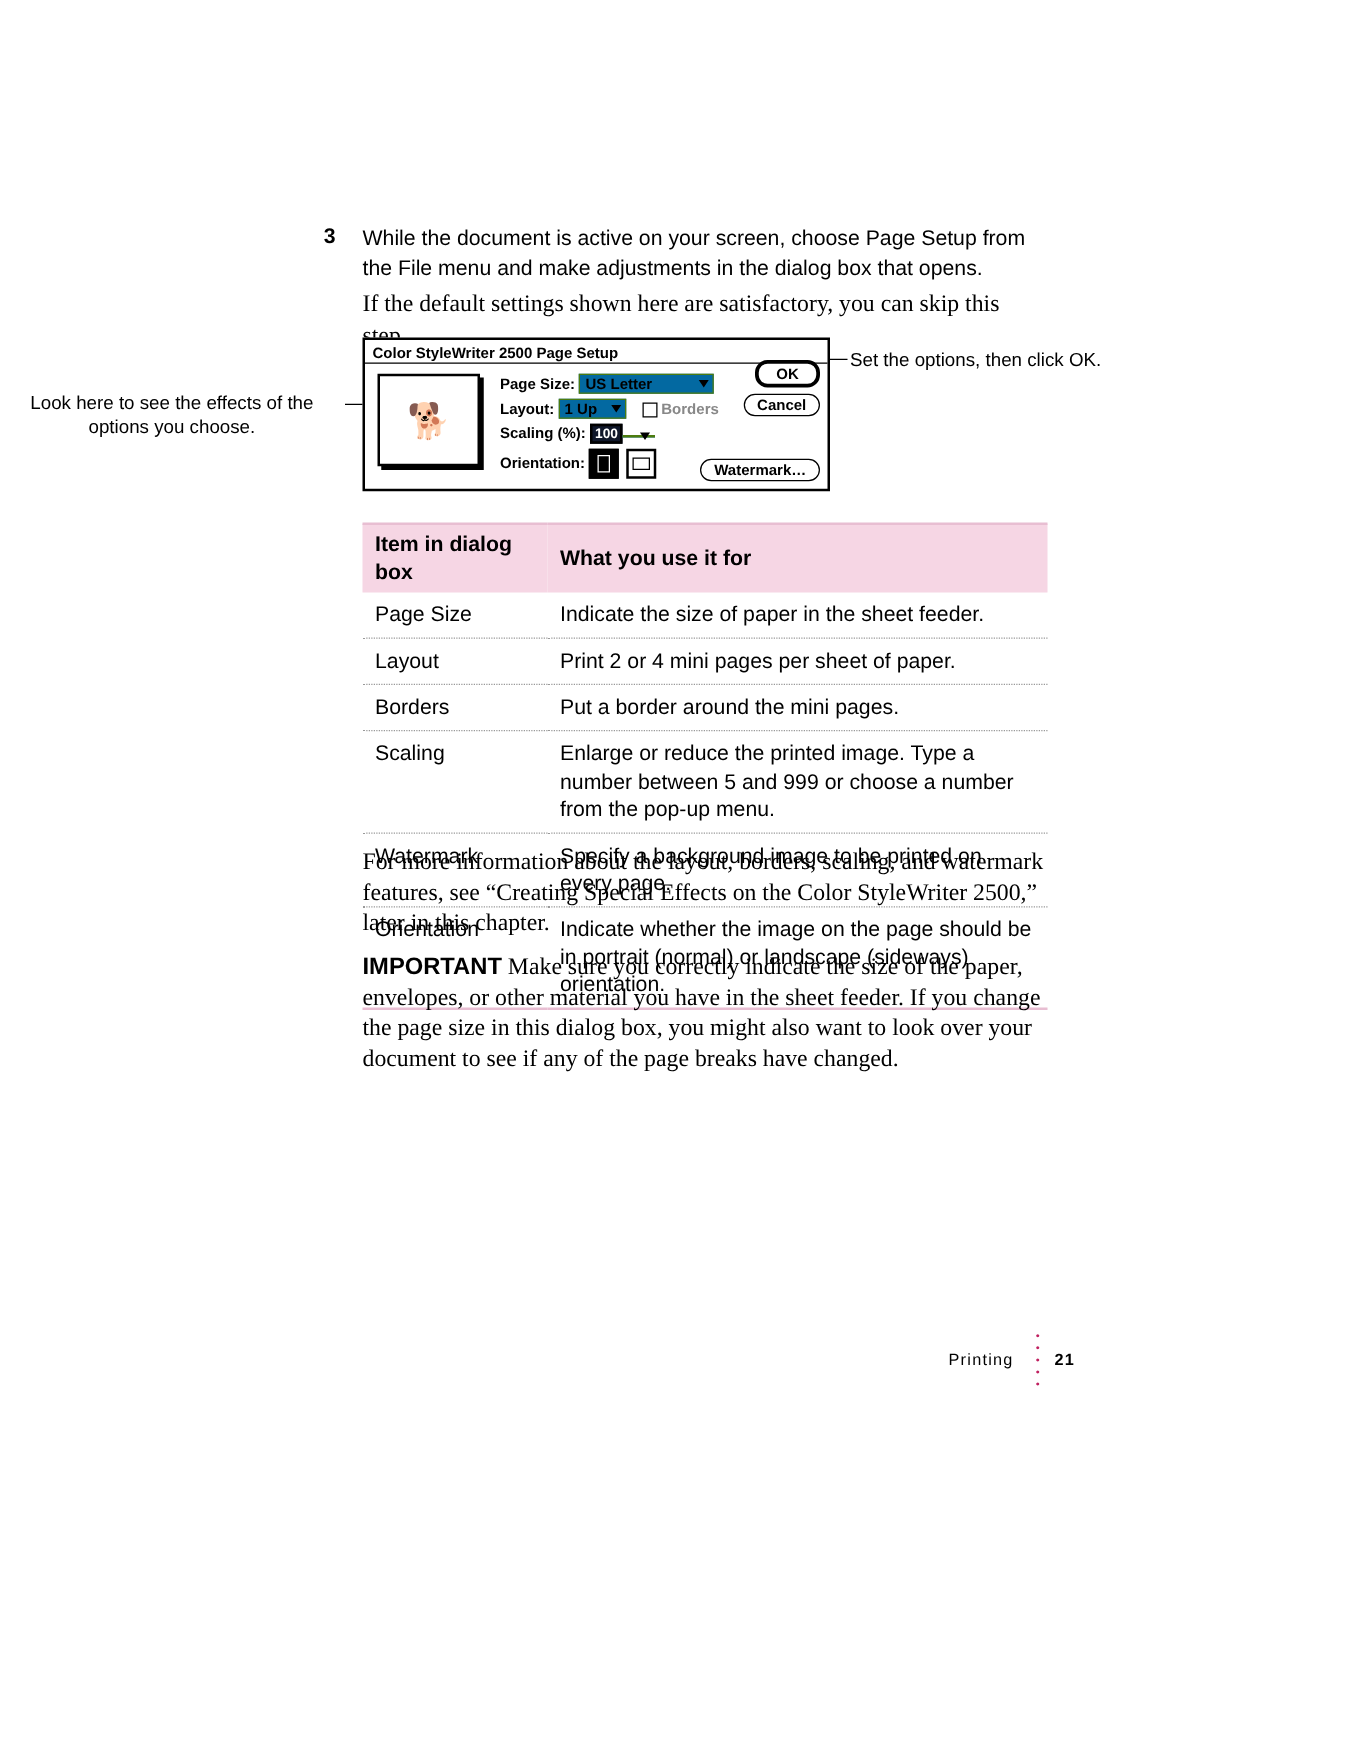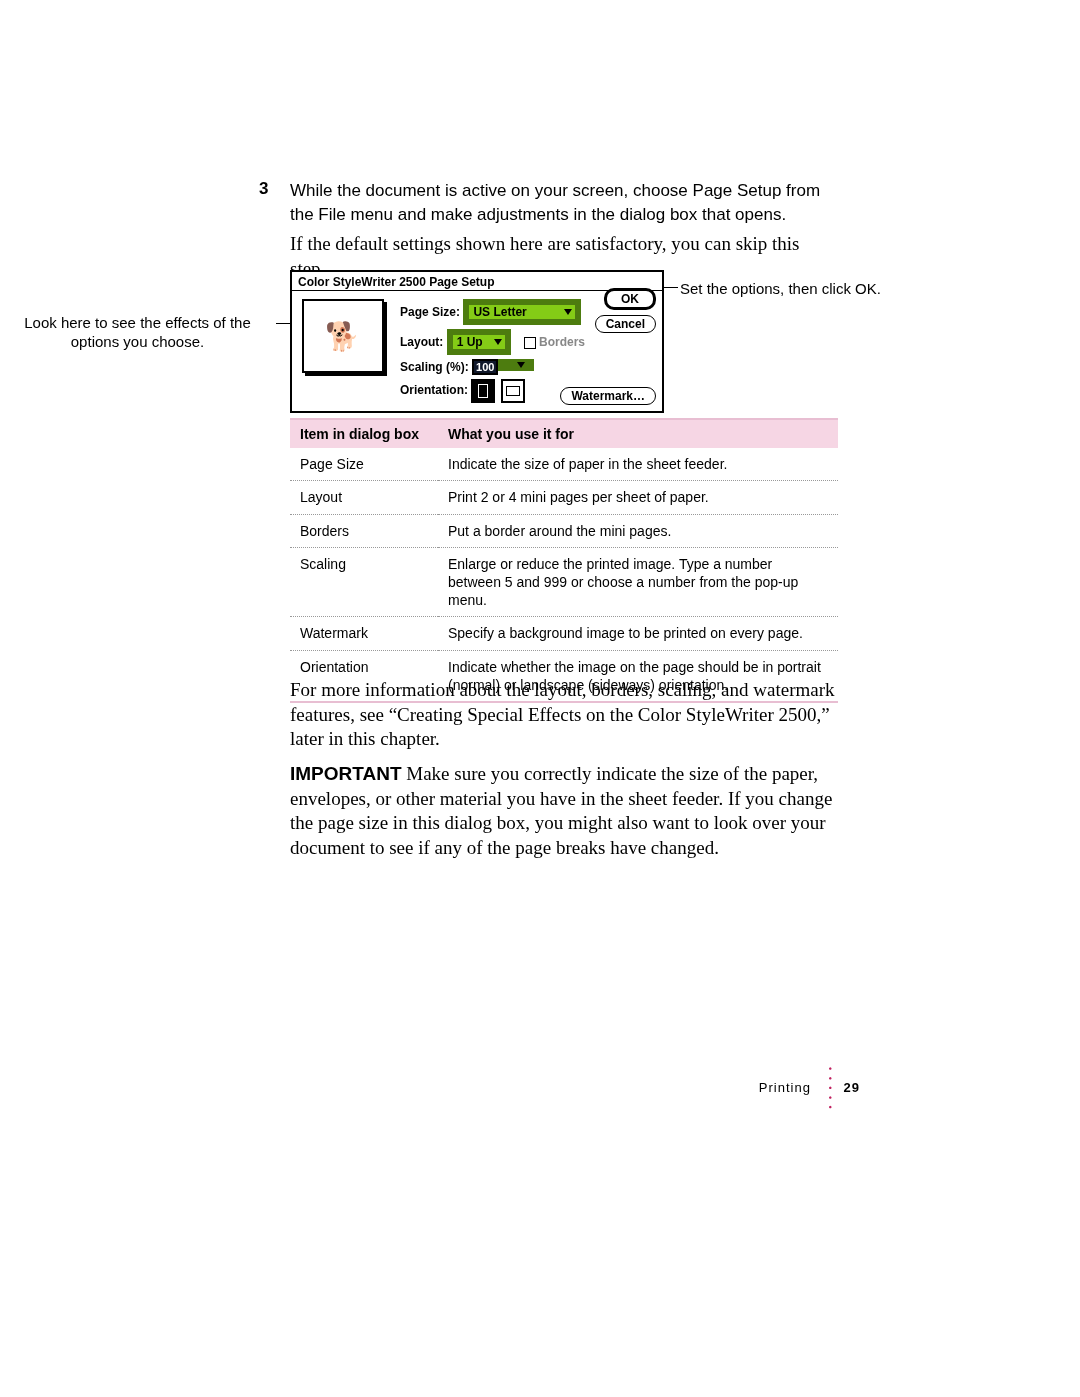--- a/index.html
+++ b/index.html
@@ -83,22 +83,22 @@
     width: 78px;
     height: 70px;
     border: 2px solid #000;
     box-shadow: 3px 3px 0 #000;
     display:flex;align-items:center;justify-content:center;
     font-size:28px;
   }
   .dlg-row { margin-left: 102px; margin-top: 4px; white-space: nowrap; }
   .dlg-label { display:inline-block; }
   .popup {
-    display:inline-block; border:6px solid #4d7c0f; padding:0 14px 0 4px;
-    position:relative; min-width:60px; background:#84cc16;
+    display:inline-block; border:1px solid #4d7c0f; padding:0 14px 0 4px;
+    position:relative; min-width:60px; background:#0369a1;
   }
   .popup::after{
     content:""; position:absolute; right:3px; top:50%;
     transform:translateY(-50%);
     border-left:4px solid transparent; border-right:4px solid transparent;
     border-top:6px solid #000;
   }
   .popup-narrow { min-width:34px; }
   .scale-box{
     display:inline-block; border:2px solid #000; padding:0 2px; background:#0f172a; color:#fff;
@@ -122,21 +122,21 @@
   .orient-ico-l::after{content:"";position:absolute;left:3px;top:5px;width:12px;height:8px;border:1px solid #000;}
 
   
   .line {
     position:absolute; background:#000;
   }
 
   
   .tbl {
     position:absolute; left:290px; top:418px; width:548px;
-    font-size:14px; line-height:1.3; border-collapse:collapse;
+    font-size:17px; line-height:1.3; border-collapse:collapse;
   }
   .tbl-head {
     background:#f6d6e4; font-weight:bold;
     border-top:2px solid #e8bed2;
   }
   .tbl-head td { padding:5px 10px; }
   .tbl-row td {
     padding:7px 10px;
     vertical-align:top;
     border-bottom:1px dotted #999;
@@ -241,17 +241,17 @@
     </table>
 
   <div class="body-text" style="top:678px">For more information about the layout, borders, scaling, and watermark features, see “Creating Special Effects on the Color StyleWriter 2500,” later in this chapter.</div>
 
   <div class="body-text" style="top:762px">
     <b style="font-family:Helvetica,Arial,sans-serif">IMPORTANT</b><span>  Make sure you correctly indicate the size of the paper, envelopes, or other material you have in the sheet feeder. If you change the page size in this dialog box, you might also want to look over your document to see if any of the page breaks have changed.</span>
   </div>
 
   <div class="footer">
     <span>Printing</span>
-    <span class="pg">29</span>
+    <span class="pg">21</span>
   </div>
   <div class="dots">• • • • •</div>
 
 </div>
 
 </body></html>

